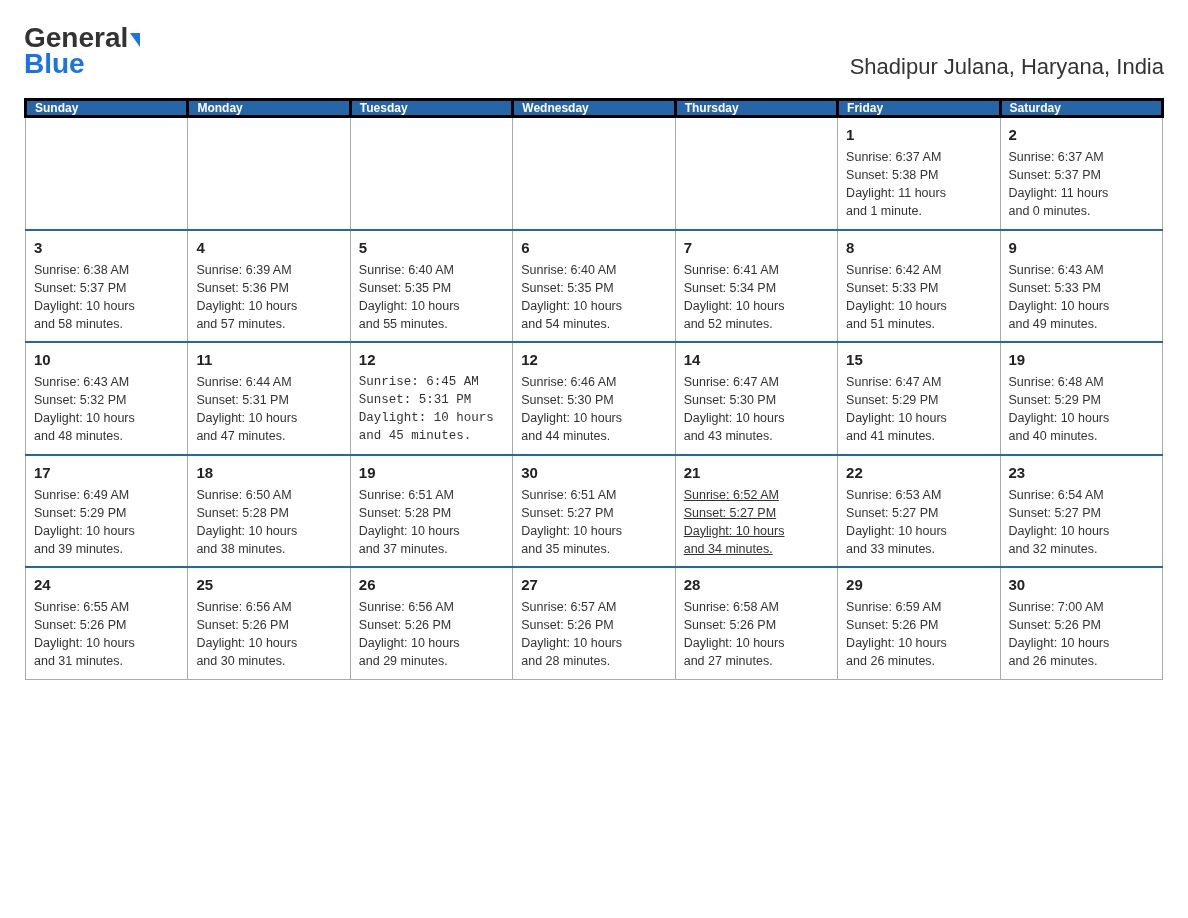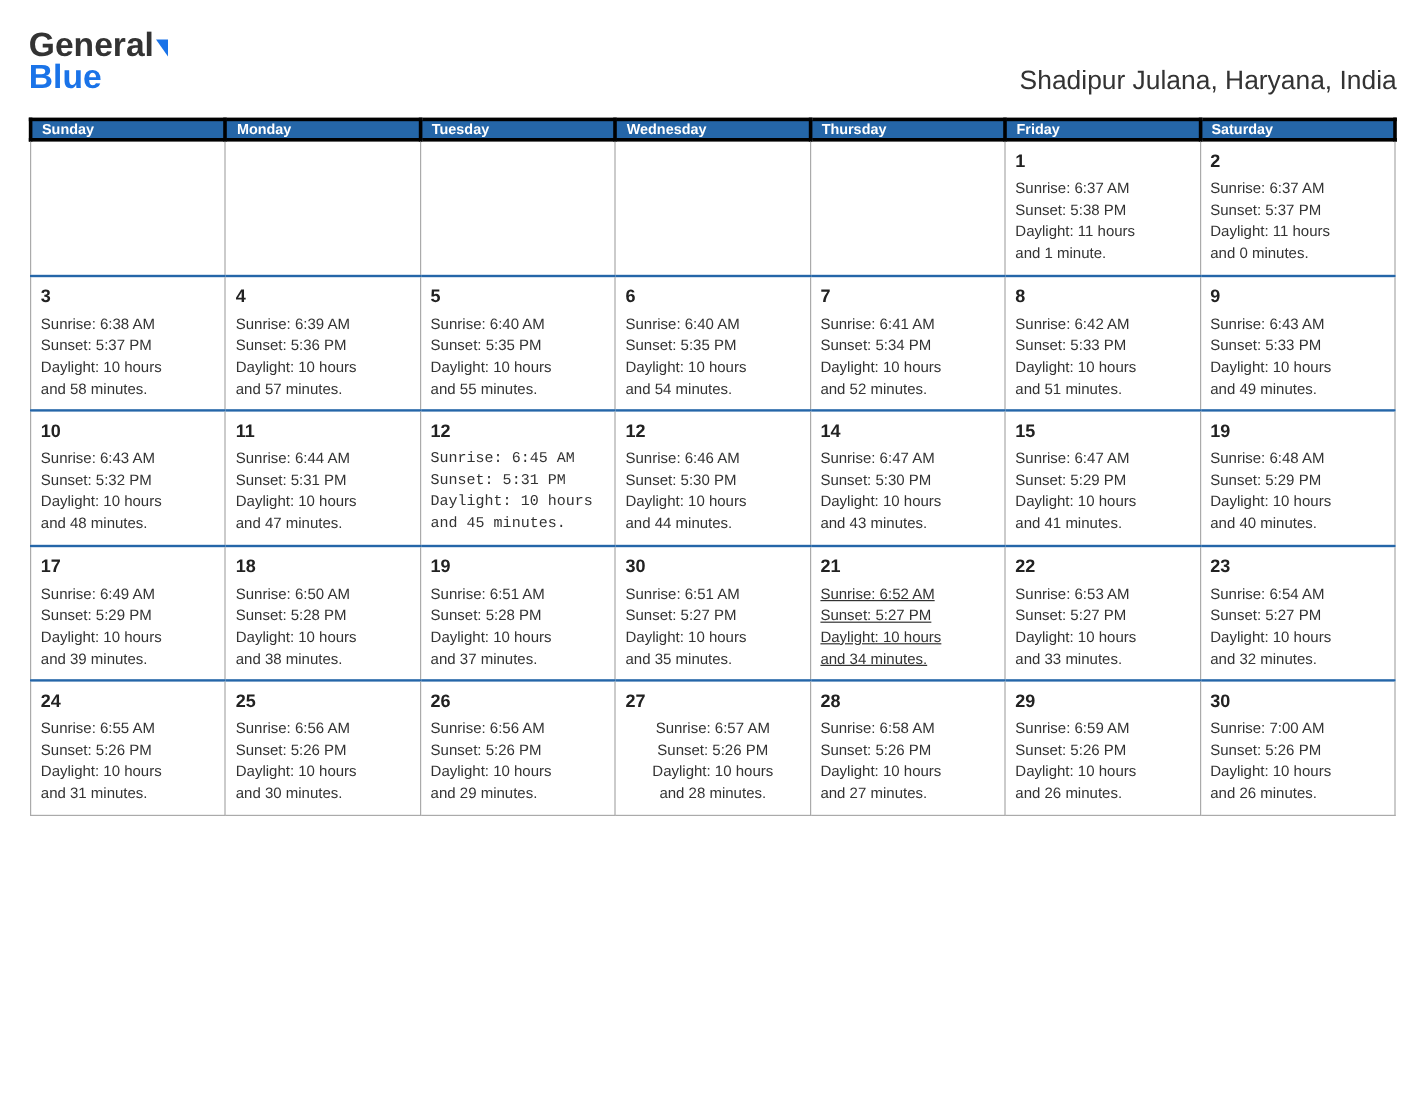--- a/index.html
+++ b/index.html
@@ -376,21 +376,21 @@
             <div class="day-number">26</div>
             <div class="day-info" style="white-space: pre-line;">Sunrise: 6:56 AM
 Sunset: 5:26 PM
 Daylight: 10 hours
 and 29 minutes.</div>
           </div>
         </td>
         <td>
           <div class="cell-inner">
             <div class="day-number">27</div>
-            <div class="day-info" style="white-space: pre-line; text-align: center;">Sunrise: 6:57 AM
+            <div class="day-info" style="white-space: pre-line;">Sunrise: 6:57 AM
 Sunset: 5:26 PM
 Daylight: 10 hours
 and 28 minutes.</div>
           </div>
         </td>
         <td>
           <div class="cell-inner">
             <div class="day-number">28</div>
             <div class="day-info" style="white-space: pre-line;">Sunrise: 6:58 AM
 Sunset: 5:26 PM

